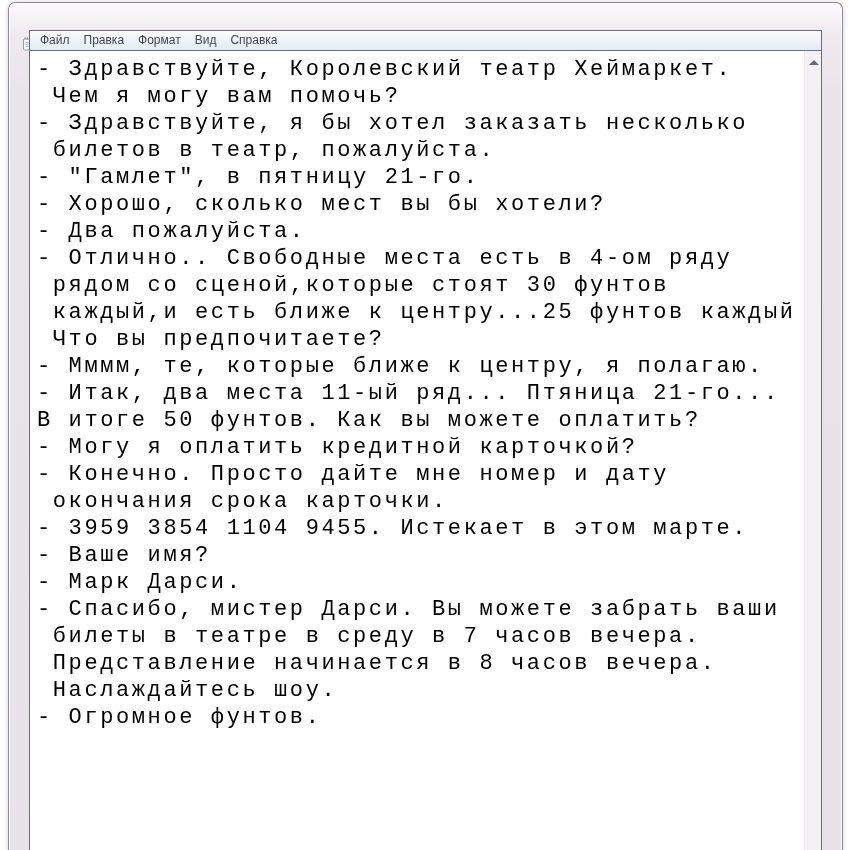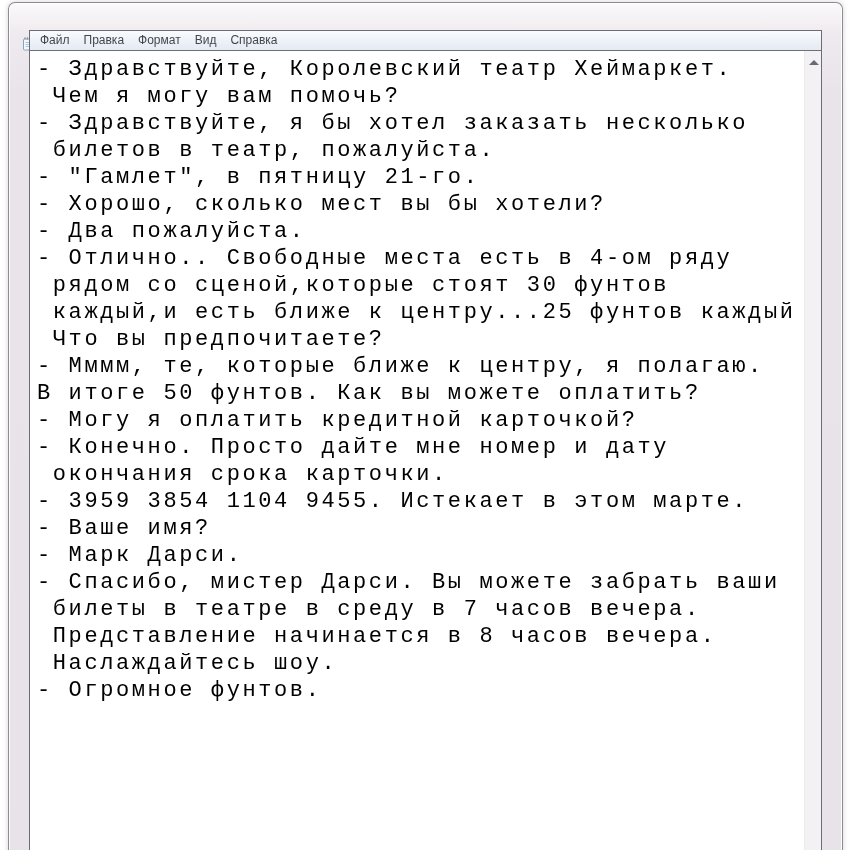--- a/index.html
+++ b/index.html
@@ -196,20 +196,21 @@
           <div class="line">- Здравствуйте, я бы хотел заказать несколько</div>
           <div class="line"> билетов в театр, пожалуйста.</div>
           <div class="line">- "Гамлет", в пятницу 21-го.</div>
           <div class="line">- Хорошо, сколько мест вы бы хотели?</div>
           <div class="line">- Два пожалуйста.</div>
           <div class="line">- Отлично.. Свободные места есть в 4-ом ряду</div>
           <div class="line"> рядом со сценой,которые стоят 30 фунтов</div>
           <div class="line"> каждый,и есть ближе к центру...25 фунтов каждый</div>
           <div class="line"> Что вы предпочитаете?</div>
           <div class="line">- Мммм, те, которые ближе к центру, я полагаю.</div>
+          <div class="line">- Итак, два места 11-ый ряд... Птяница 21-го...</div>
           <div class="line">В итоге 50 фунтов. Как вы можете оплатить?</div>
           <div class="line">- Могу я оплатить кредитной карточкой?</div>
           <div class="line">- Конечно. Просто дайте мне номер и дату</div>
           <div class="line"> окончания срока карточки.</div>
           <div class="line">- 3959 3854 1104 9455. Истекает в этом марте.</div>
           <div class="line">- Ваше имя?</div>
           <div class="line">- Марк Дарси.</div>
           <div class="line">- Спасибо, мистер Дарси. Вы можете забрать ваши</div>
           <div class="line"> билеты в театре в среду в 7 часов вечера.</div>
           <div class="line"> Представление начинается в 8 часов вечера.</div>

